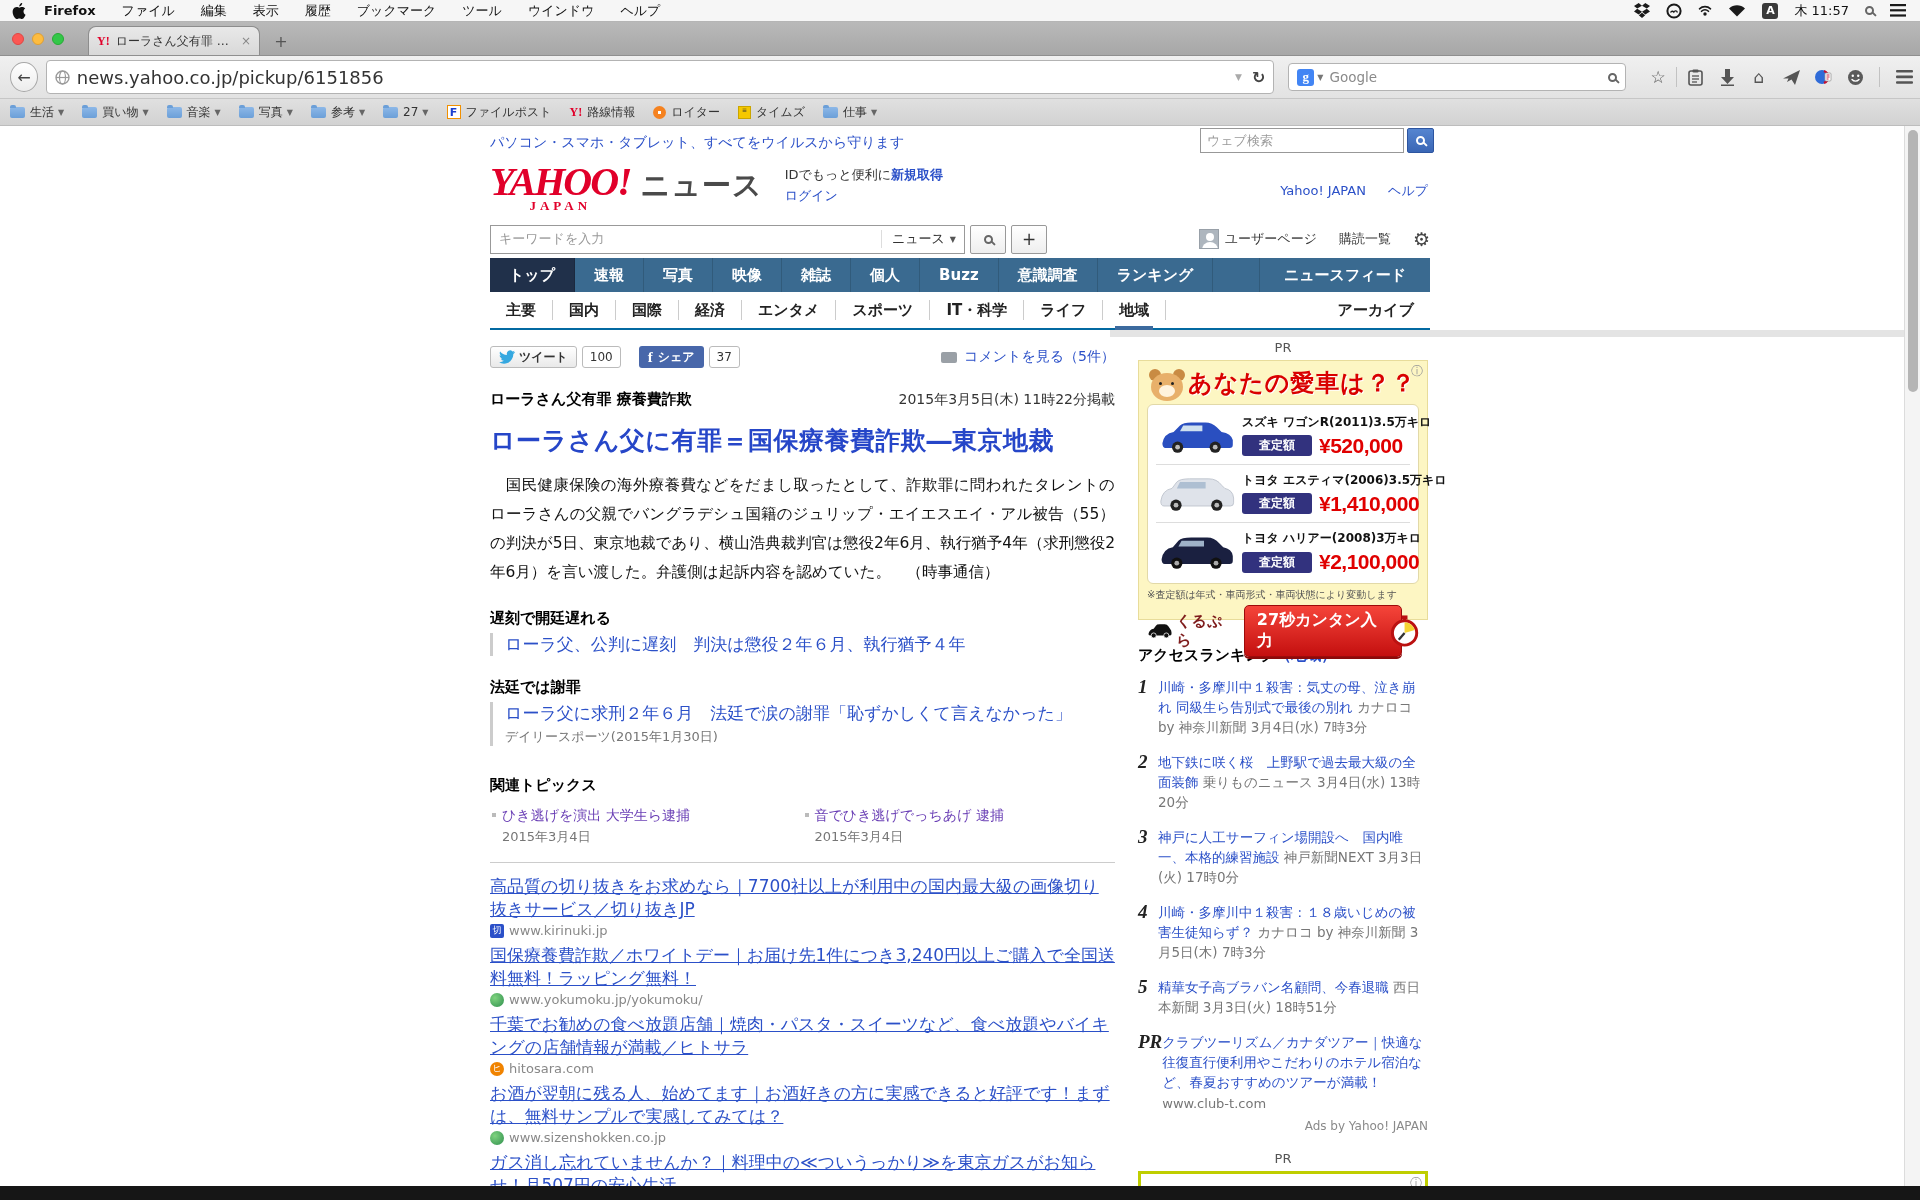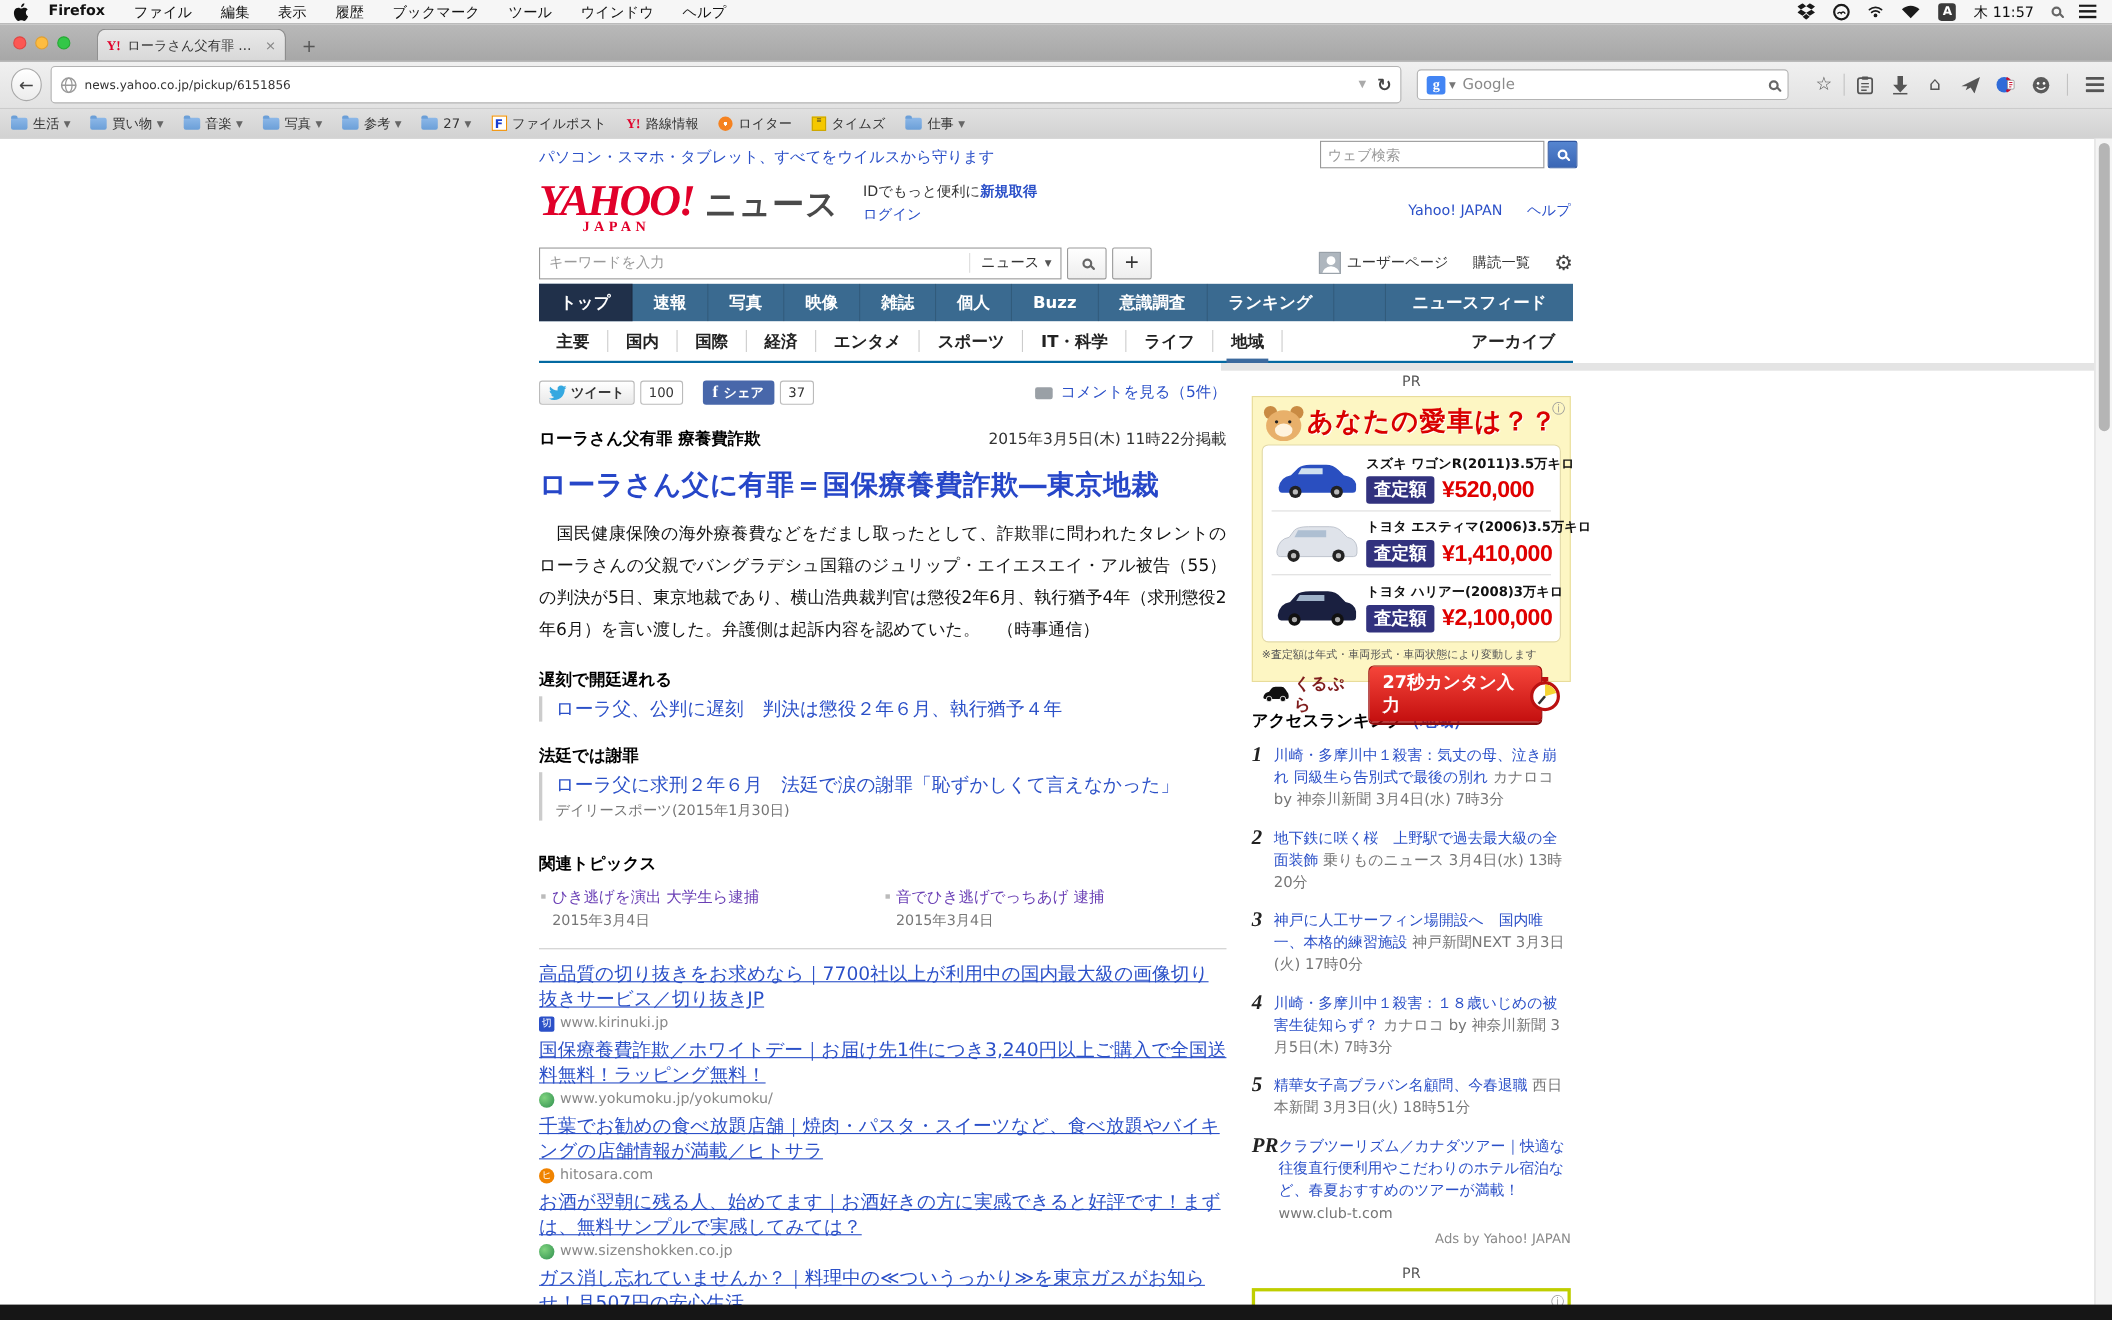--- a/index.html
+++ b/index.html
@@ -25,21 +25,21 @@
   .tab{position:absolute;left:88px;bottom:0;width:172px;height:29px;background:linear-gradient(#e9e9e9,#d8d8d8);border:1px solid #8d8d8d;border-bottom:none;border-radius:8px 8px 0 0;display:flex;align-items:center;padding:0 8px;font-size:12px;color:#333}
   .tab .fav{color:#e1002a;font-weight:bold;font-size:12px;margin-right:6px;font-family:"Liberation Serif",serif}
   .tab .ttl{flex:1;white-space:nowrap;overflow:hidden;text-overflow:ellipsis}
   .tab .x{color:#888;font-size:12px;margin-left:6px}
   .newtab{position:absolute;left:268px;bottom:2px;width:26px;height:24px;color:#555;font-size:16px;display:flex;align-items:center;justify-content:center}
 
   
   #toolbar{position:absolute;left:0;top:56px;width:1920px;height:43px;background:linear-gradient(#f0f0f0,#e2e2e2);border-bottom:1px solid #c6c6c6;display:flex;align-items:center;z-index:48}
   .backbtn{width:30px;height:30px;border-radius:50%;background:linear-gradient(#fff,#ececec);border:1px solid #a8a8a8;margin:0 8px 0 10px;display:flex;align-items:center;justify-content:center;font-size:16px;color:#444}
   .backbtn::before{content:"←"}
-  .urlbar{height:28px;width:1332px;background:#fff;border:1px solid #b3b3b3;border-radius:4px;display:flex;align-items:center;padding:16px 8px;font-size:11px;color:#333}
+  .urlbar{height:28px;width:1332px;background:#fff;border:1px solid #b3b3b3;border-radius:4px;display:flex;align-items:center;padding:16px 8px;font-size:18px;color:#333}
   .urlbar .urltext{flex:1;margin-left:7px}
   .urlbar .dd{color:#aaa;font-size:9px;margin-right:10px}
   .urlbar .dd::before{content:"▼"}
   .reload{color:#444;font-size:16px;font-weight:bold}
   .reload::before{content:"↻"}
   .searchbar{height:28px;width:365px;background:#fff;border:1px solid #b3b3b3;border-radius:4px;display:flex;align-items:center;padding:0 8px;margin-left:14px}
   .gicon{width:17px;height:17px;background:#4285f4;border-radius:3px;color:#fff;font-family:"Liberation Serif",serif;font-weight:bold;font-size:13px;display:flex;align-items:center;justify-content:center}
   .searchbar .dd{color:#777;font-size:8px;margin:0 6px 0 3px}
   .searchbar .dd::before{content:"▼"}
   .searchbar .ph{flex:1;color:#8a8a8a;font-size:13.5px}
@@ -159,21 +159,21 @@
   .bear .muz{position:absolute;left:12px;top:18px;width:16px;height:12px;background:#fff3dd;border-radius:50%}
   .bear .eye{position:absolute;width:3px;height:3px;background:#222;border-radius:50%;top:15px}
   .bear .eye.l{left:12px}.bear .eye.r{left:24px}
   .carpanel{background:#fff;border-radius:6px;border:1px solid #e2d9a8;margin-top:5px;padding:2px 8px}
   .carrow{display:flex;align-items:center;height:58px;border-bottom:1px solid #ddd}
   .carrow:last-child{border-bottom:none}
   .carrow .pic{flex:0 0 86px}
   .carinfo{flex:1}
   .carname{font-size:12px;font-weight:bold;color:#111;white-space:nowrap}
   .carval{display:flex;align-items:center;margin-top:3px}
-  .satei{background:#32327e;color:#fff;font-size:16px;font-weight:bold;border-radius:3px;padding:2px 7px;margin-right:7px;white-space:nowrap}
+  .satei{background:#32327e;color:#fff;font-size:12px;font-weight:bold;border-radius:3px;padding:2px 17px;margin-right:7px;white-space:nowrap}
   .price{color:#e00000;font-size:21px;font-weight:bold;font-family:"Liberation Sans",sans-serif;letter-spacing:-.5px}
   .carnote{font-size:10px;color:#555;margin-top:4px}
   .carfoot{display:flex;align-items:center;margin-top:3px}
   .kurubra{display:flex;align-items:center;font-size:15px;font-weight:bold;color:#7f1d1d}
   .ctabtn{margin-left:8px;background:linear-gradient(#f5453a,#c40f0f);border:1px solid #9d0b0b;border-radius:5px;color:#fff;font-size:16px;font-weight:bold;padding:4px 12px;position:relative;box-shadow:0 2px 0 #8c0a0a}
 
   .rankheading{font-size:15px;font-weight:bold;margin:26px 0 12px}
   .rankscope{color:#2b50c8}
   .rankitem{display:flex;margin-bottom:15px}
   .ranknum{flex:0 0 20px;font-family:"Liberation Serif",serif;font-style:italic;font-weight:bold;font-size:19px;color:#222;line-height:20px}

